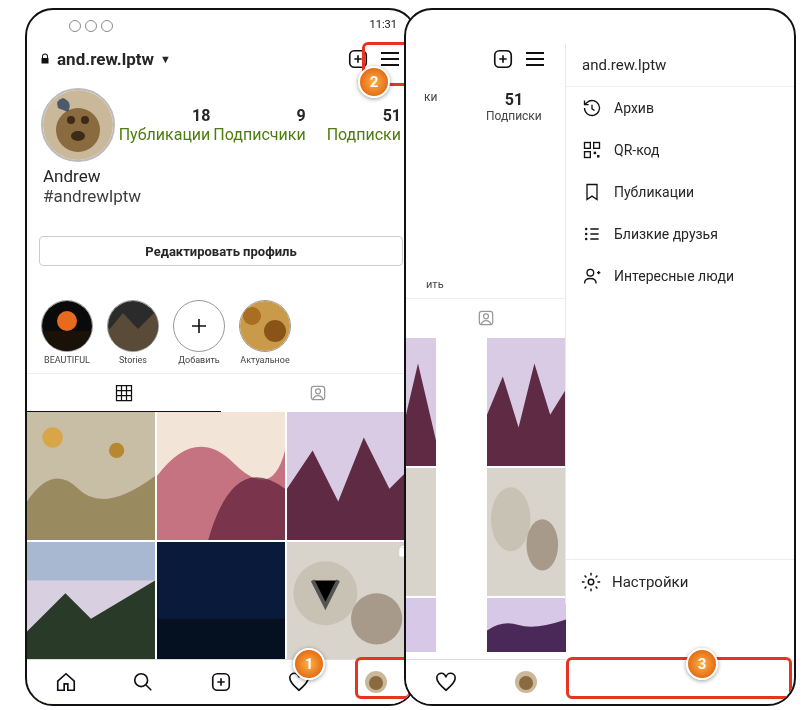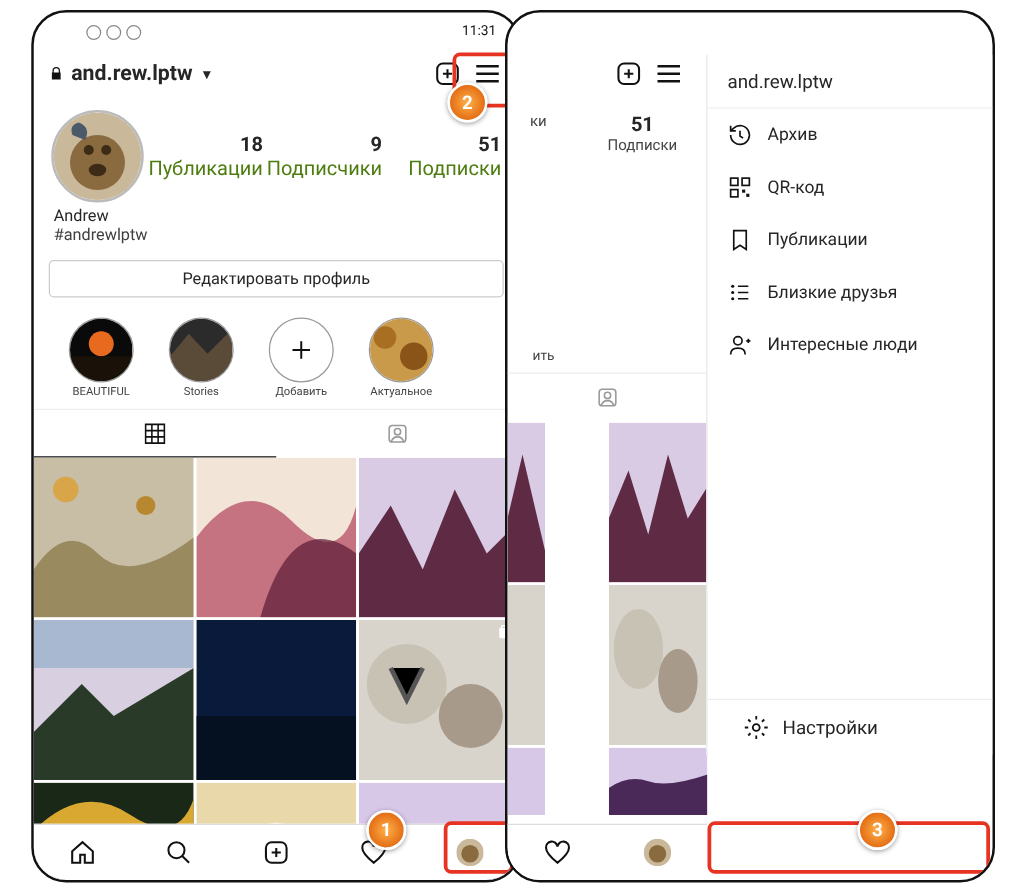--- a/index.html
+++ b/index.html
@@ -15,39 +15,39 @@
 .spacer{flex:1}
 .ibtn{width:26px;height:26px;display:flex;align-items:center;justify-content:center}
 .ham{display:flex;flex-direction:column;gap:4px}
 .ham div{width:18px;height:2px;background:#111}
 .redbox{position:absolute;border:3px solid #e73322;border-radius:6px}
 .stats{display:flex;align-items:center;padding:6px 14px 0}
 .ava{width:70px;height:70px;border-radius:50%;border:2px solid #bbb;overflow:hidden}
 .stat{flex:1;text-align:right}
 .stat .n{font-weight:700;font-size:16px}
 .stat .l{font-size:16px;color:#4d7c0f}
-.bio{padding:4px 16px;font-size:13px}
+.bio{padding:4px 16px;font-size:17px}
 .hash{color:#404040}
-.edit{margin:8px 12px;height:28px;border:1px solid #ccc;border-radius:4px;display:flex;align-items:center;justify-content:center;font-size:13px;font-weight:400}
-.hl{display:flex;gap:28px;padding:8px 28px}
+.edit{margin:26px 12px;height:28px;border:1px solid #ccc;border-radius:4px;display:flex;align-items:center;justify-content:center;font-size:13px;font-weight:700}
+.hl{display:flex;gap:14px;padding:8px 14px}
 .hi{display:flex;flex-direction:column;align-items:center;gap:3px}
 .hc{width:50px;height:50px;border-radius:50%;border:1px solid #999;overflow:hidden}
 .ht{font-size:9px;color:#444}
 .tabs{display:flex;height:38px;border-top:1px solid #eee}
 .tab{flex:1;display:flex;align-items:center;justify-content:center;border-bottom:1px solid transparent}
 .tab.act{border-bottom:1px solid #111}
 .grid{display:grid;grid-template-columns:repeat(3,1fr);gap:2px;padding:0}
 .cell{aspect-ratio:1;position:relative;overflow:hidden}
 .nav{position:absolute;bottom:0;left:0;right:0;height:44px;background:#fff;border-top:1px solid #ddd;display:flex}
 .ni{flex:1;display:flex;align-items:center;justify-content:center}
 .pa{width:22px;height:22px;border-radius:50%;overflow:hidden}
 .menu{position:absolute;top:34px;right:0;width:228px;background:#fff;border-left:1px solid #e8e8e8;height:560px}
 .mh{height:42px;display:flex;align-items:center;padding:0 16px;font-size:15px;border-bottom:1px solid #f0f0f0}
 .mi{height:42px;display:flex;align-items:center;gap:12px;padding:0 16px;font-size:14px}
-.mf{position:absolute;bottom:0;left:0;right:0;height:44px;display:flex;align-items:center;gap:10px;padding:0 28px;border-top:1px solid #eee;font-size:15px}
+.mf{position:absolute;bottom:0;left:0;right:0;height:44px;display:flex;align-items:center;gap:10px;padding:0 14px;border-top:1px solid #eee;font-size:15px}
 .badge{position:absolute;width:28px;height:28px;border-radius:50%;background:radial-gradient(#ffb048,#d85200);border:2px solid #fff;box-shadow:0 1px 4px rgba(0,0,0,.4);color:#fff;font-weight:700;display:flex;align-items:center;justify-content:center;font-size:15px}
 svg{display:block}
 </style>
 </head>
 <body>
 
 <div class="wrap">
 
 <div class="phone p1">
   <div class="cams">

